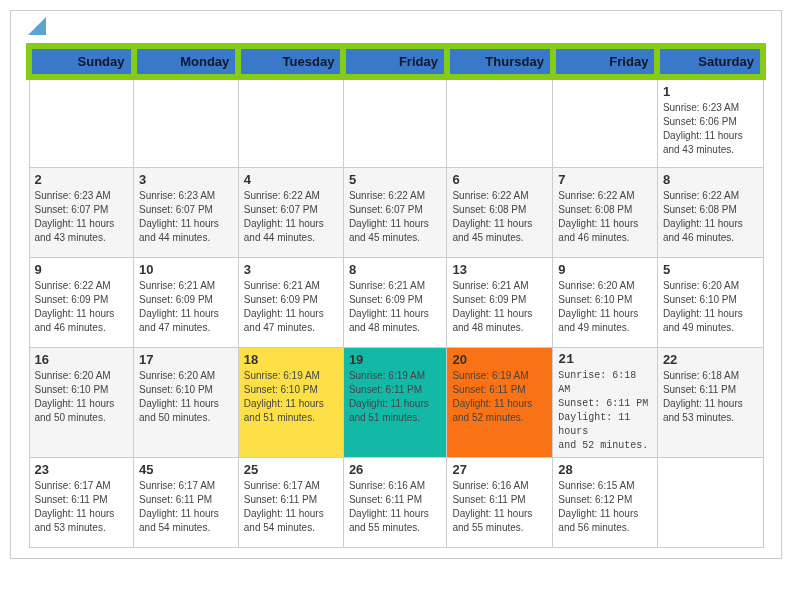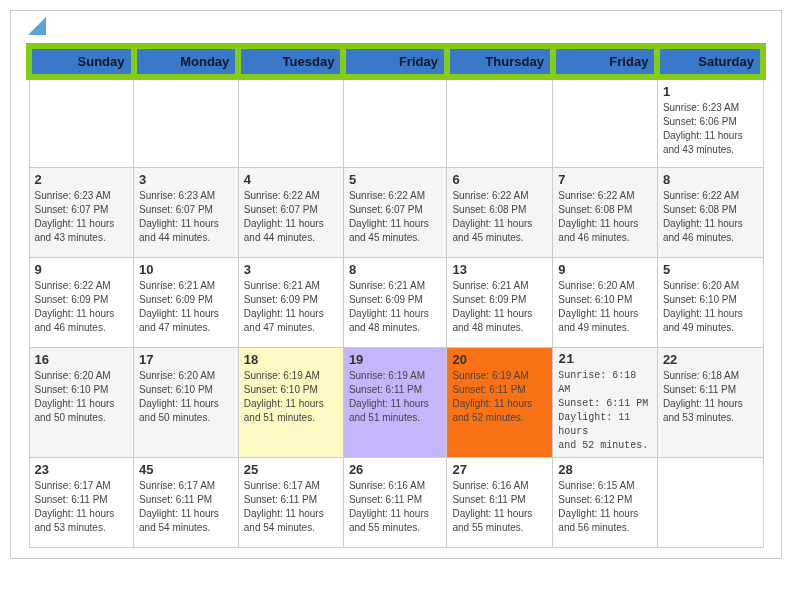--- a/index.html
+++ b/index.html
@@ -249,28 +249,28 @@
 Daylight: 11 hours
 and 50 minutes.</div>
           </td>
           <td style="background: rgb(245, 245, 245);">
             <span class="day-number">17</span>
             <div class="day-info" style="white-space: pre-line;">Sunrise: 6:20 AM
 Sunset: 6:10 PM
 Daylight: 11 hours
 and 50 minutes.</div>
           </td>
-          <td style="background: #fef9c3;">
+          <td style="background: #fde047;">
             <span class="day-number">18</span>
             <div class="day-info" style="white-space: pre-line;">Sunrise: 6:19 AM
 Sunset: 6:10 PM
 Daylight: 11 hours
 and 51 minutes.</div>
           </td>
-          <td style="background: #c4b5fd;">
+          <td style="background: #14b8a6;">
             <span class="day-number">19</span>
             <div class="day-info" style="white-space: pre-line;">Sunrise: 6:19 AM
 Sunset: 6:11 PM
 Daylight: 11 hours
 and 51 minutes.</div>
           </td>
           <td style="background: #f97316;">
             <span class="day-number">20</span>
             <div class="day-info" style="white-space: pre-line;">Sunrise: 6:19 AM
 Sunset: 6:11 PM

